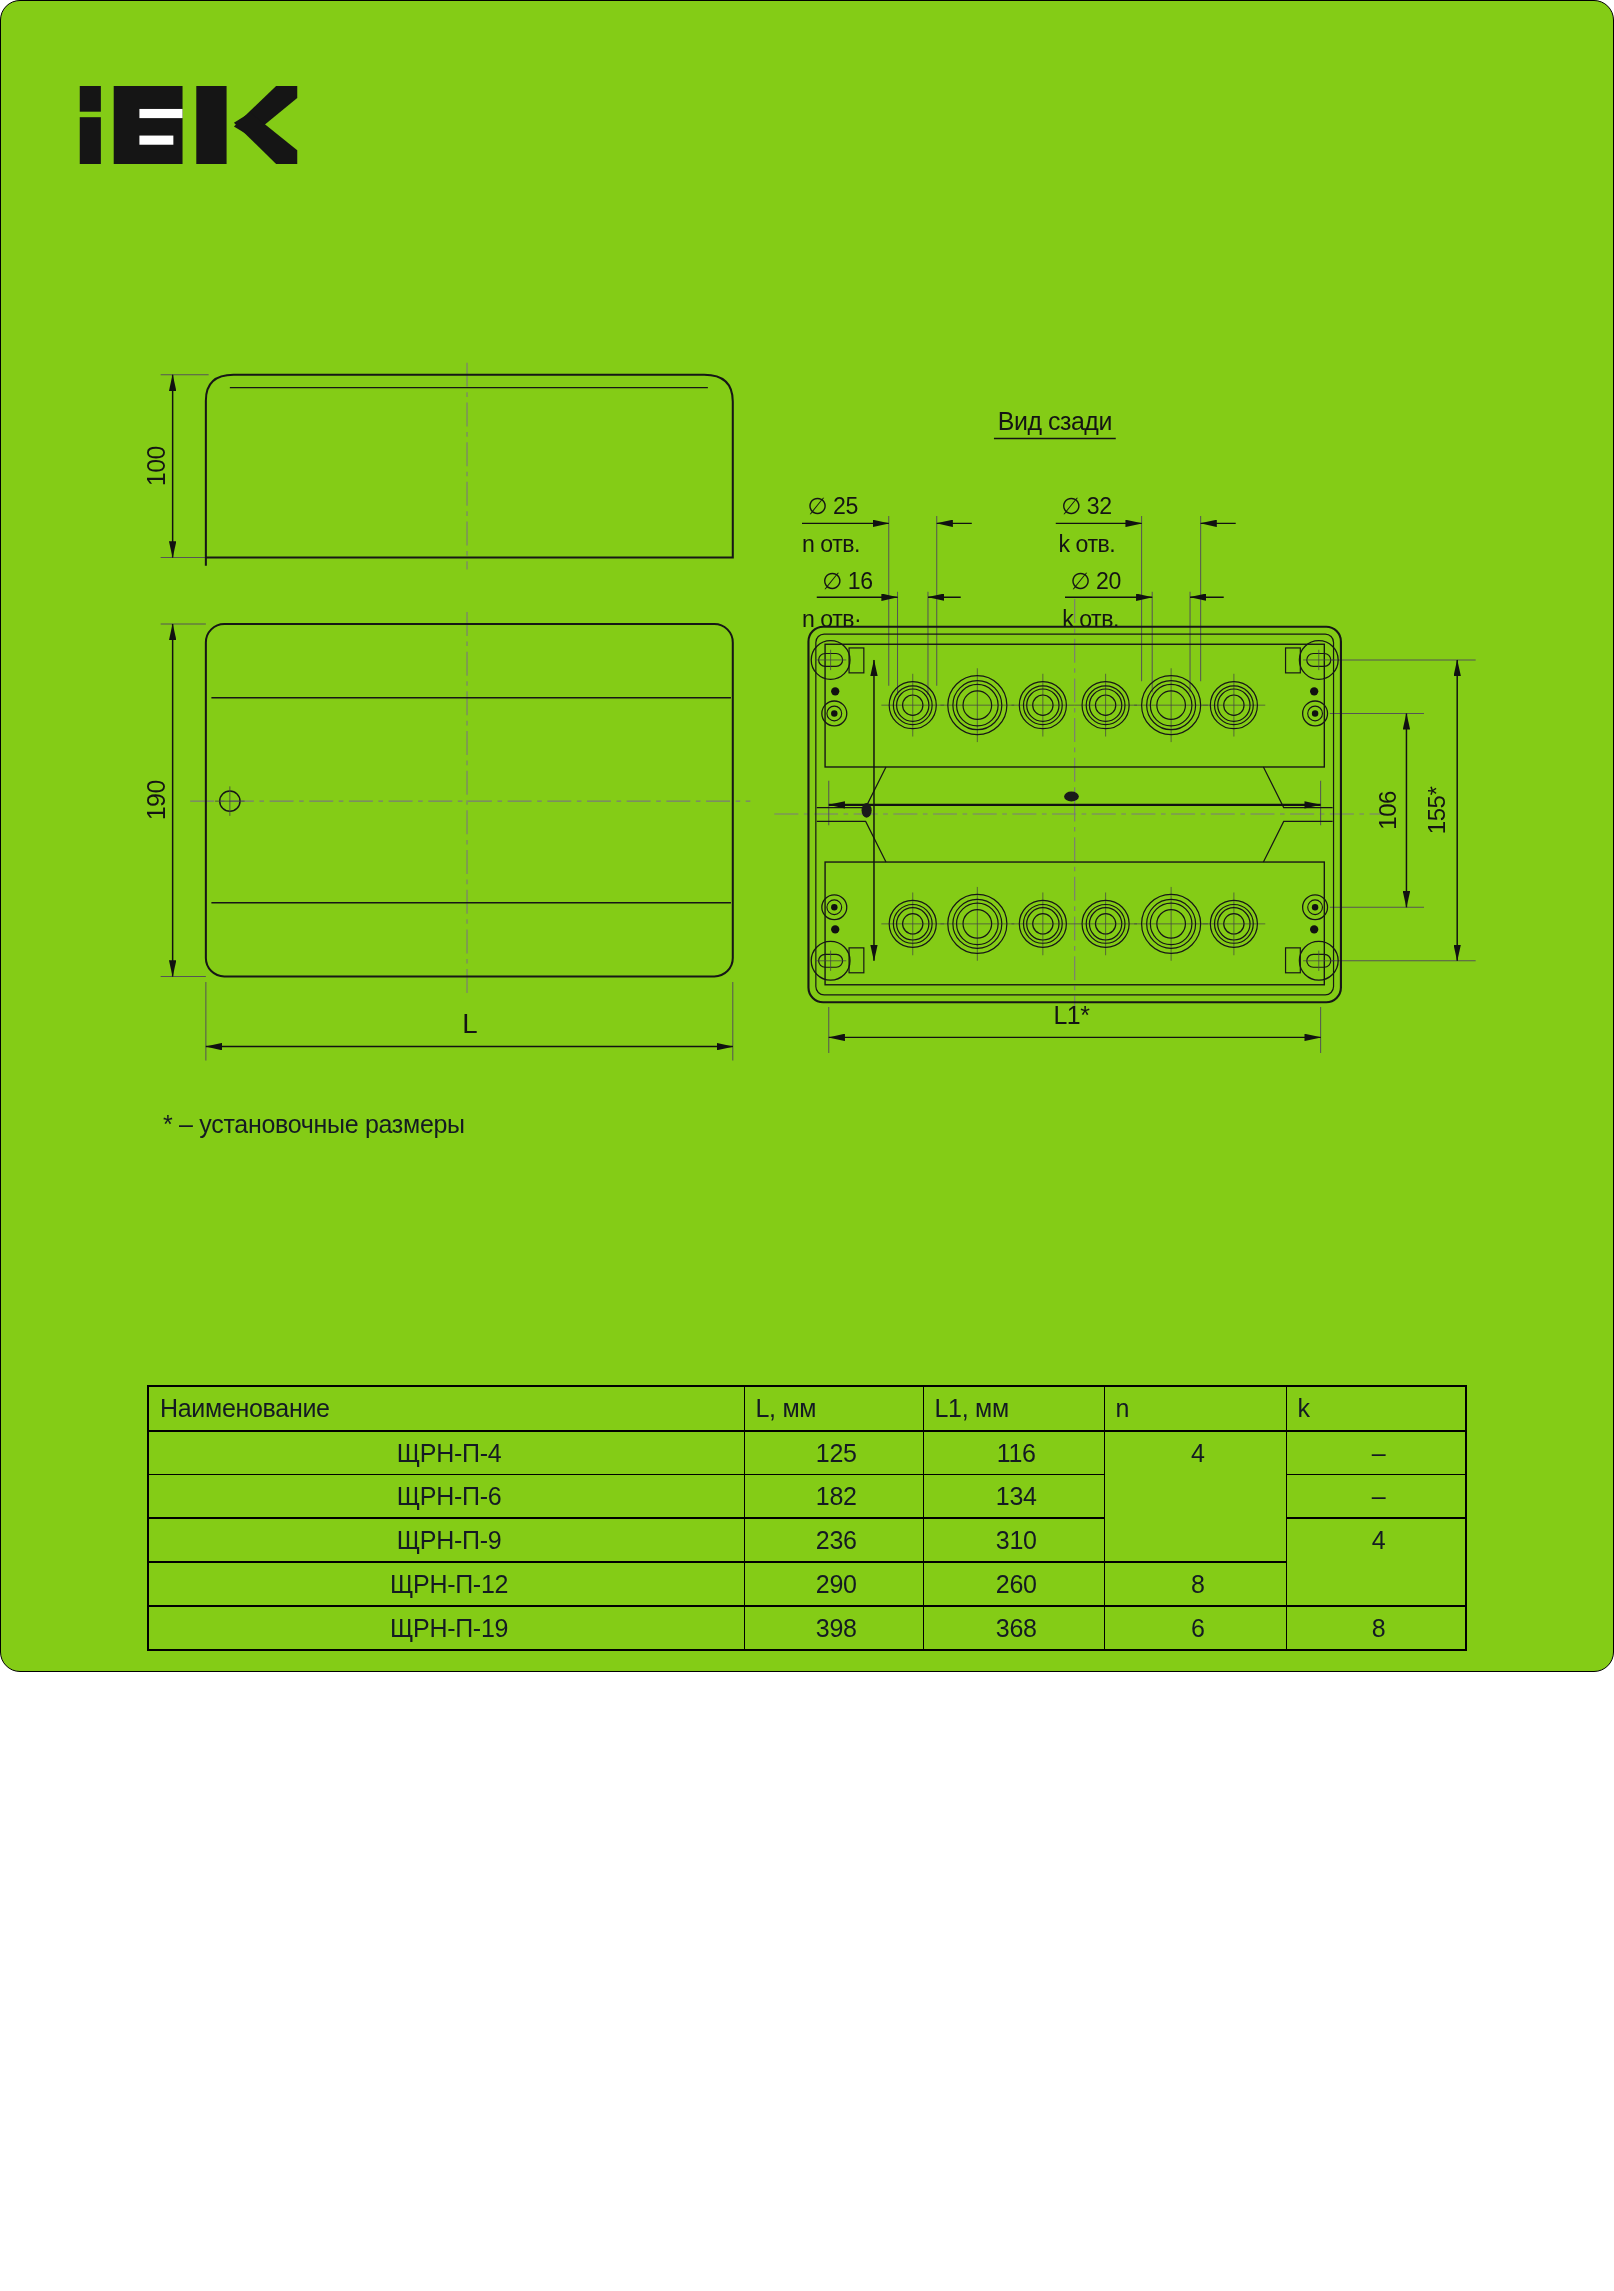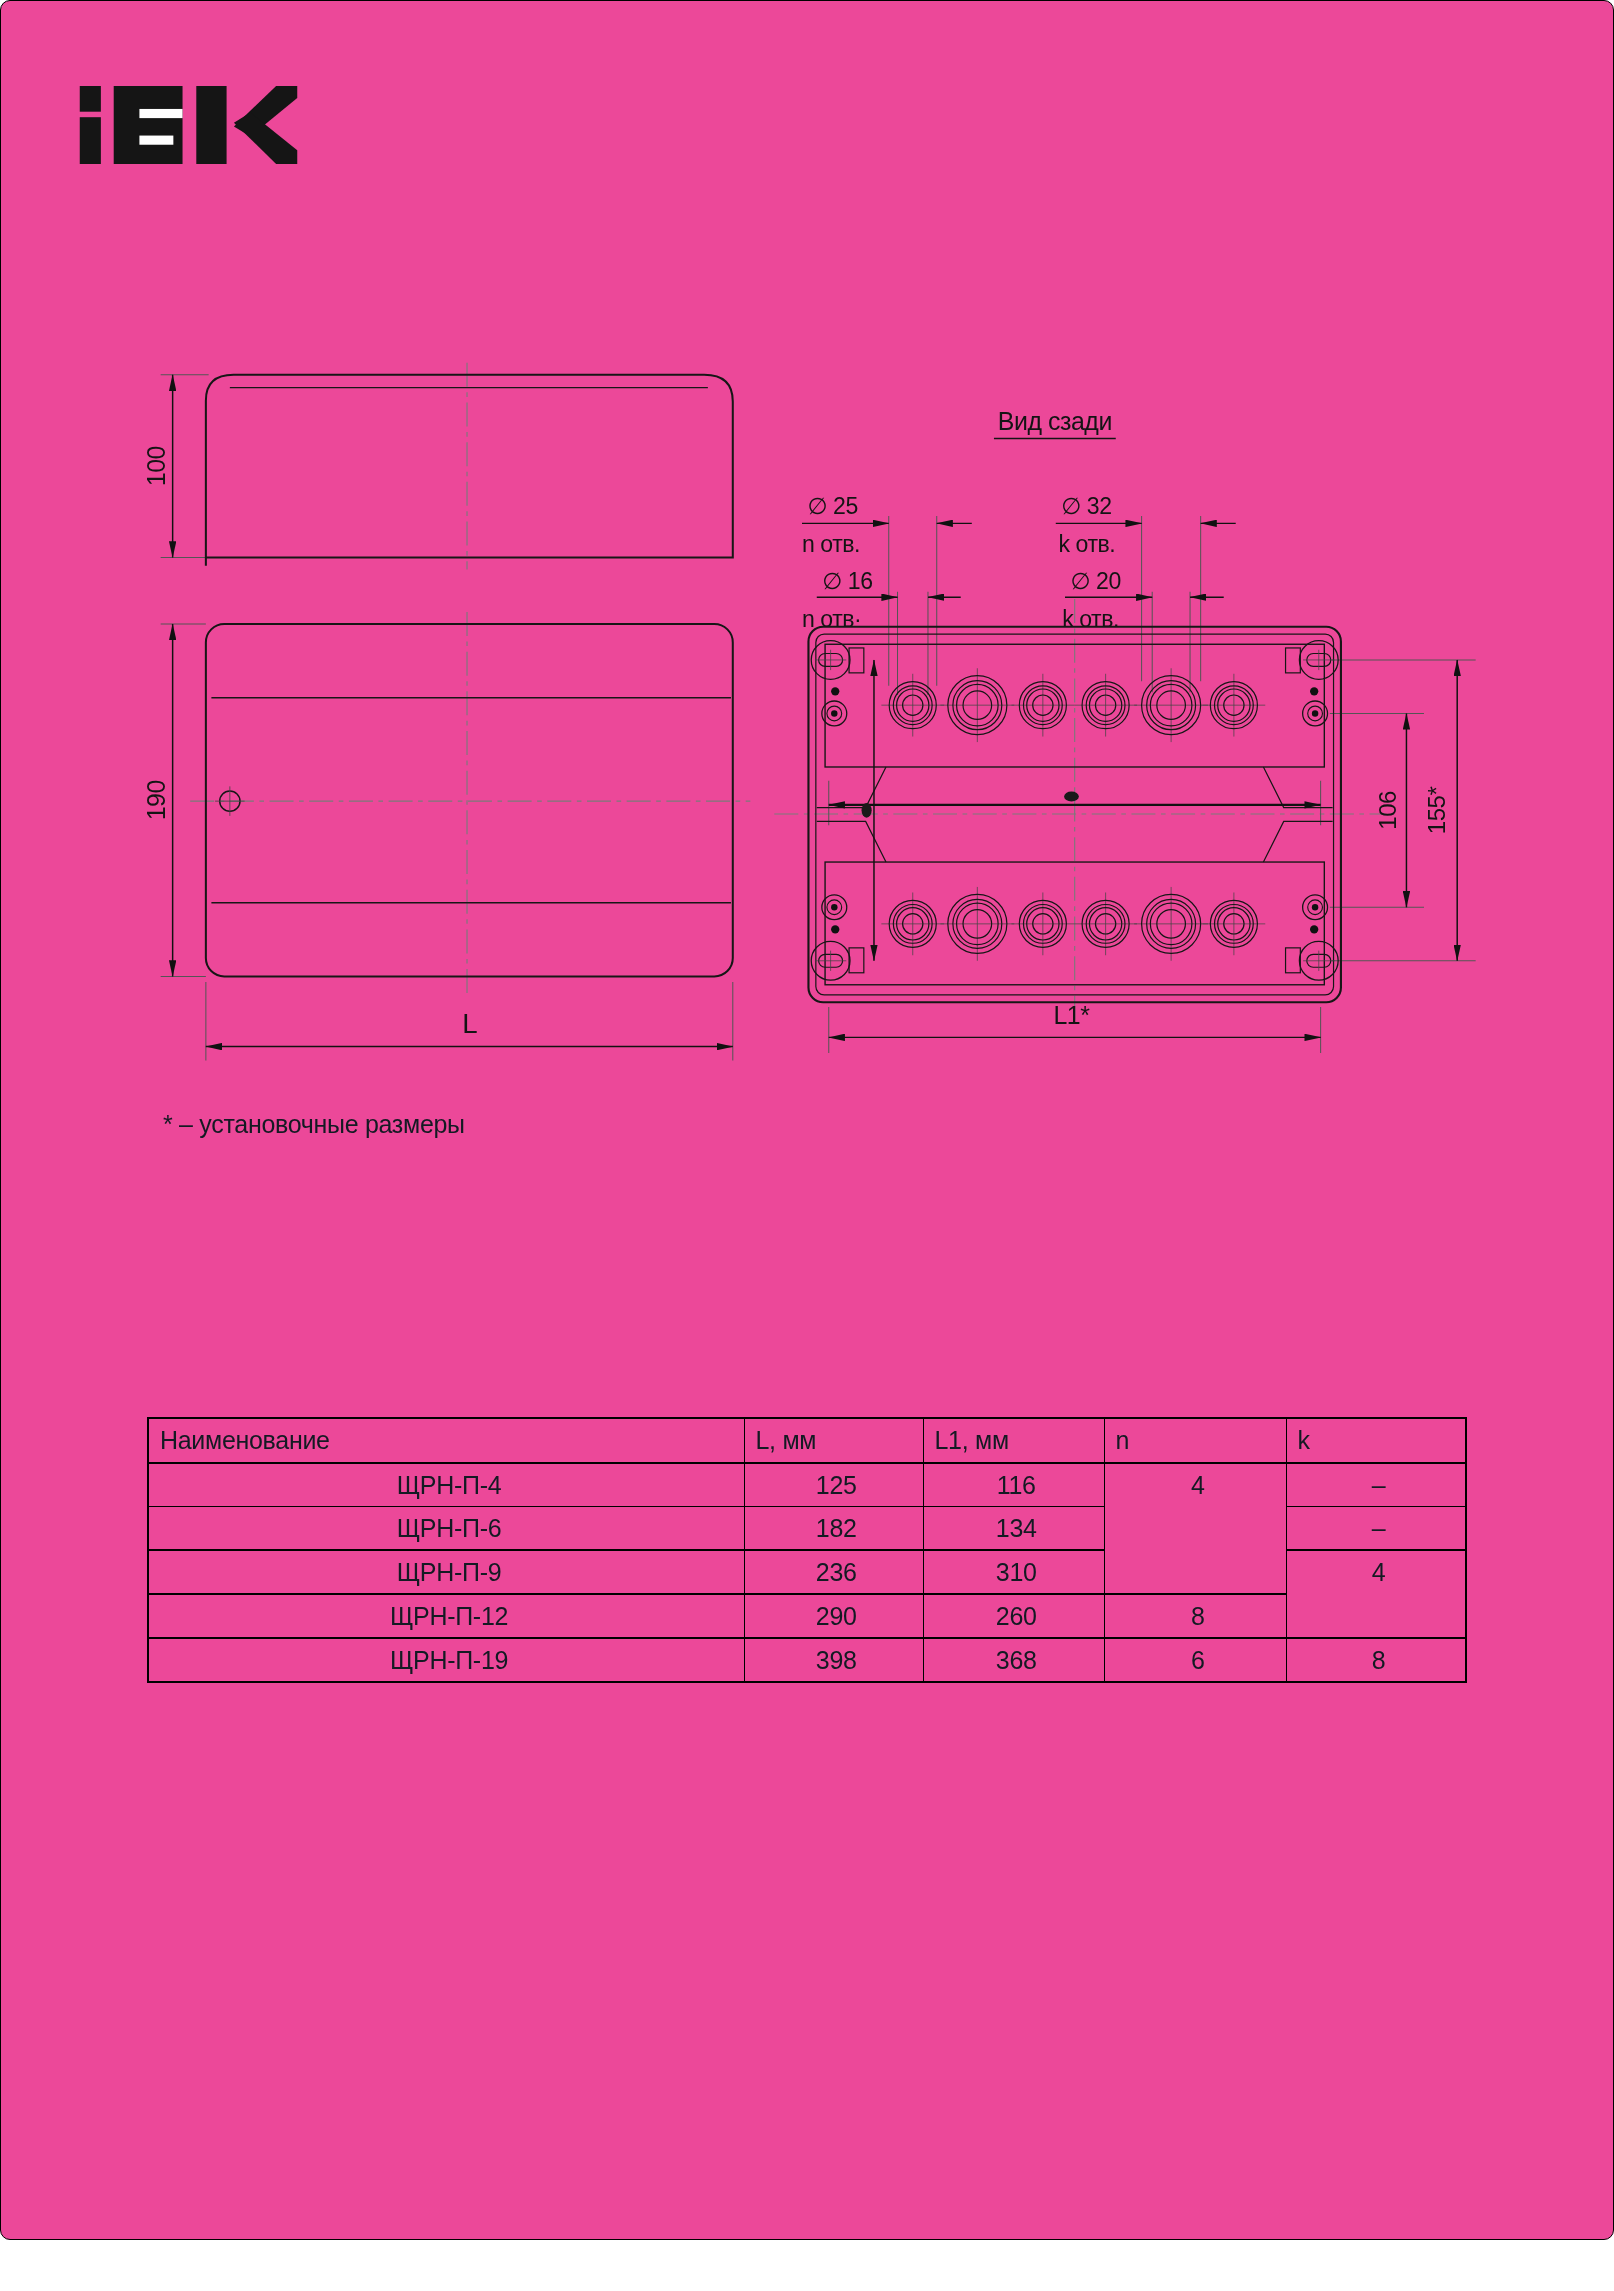--- a/index.html
+++ b/index.html
@@ -1,25 +1,25 @@
 <!DOCTYPE html>
 <html style="font-size:14.8px"><head>
 <meta charset="utf-8">
 <style>
   html,body{margin:0;padding:0;background:#fff;}
-  .page{position:relative;width:1614px;height:2240px;background:#ec4899;box-sizing:border-box;
-        border:1.8px solid #000;border-radius:10px;overflow:hidden;
+  .page{position:relative;width:1614px;height:1672px;background:#84cc16;box-sizing:border-box;
+        border:1.8px solid #000;border-radius:20px;overflow:hidden;
         font-family:"Liberation Sans",sans-serif;color:#141a23;}
   .logo-svg{position:absolute;left:78px;top:85px;}
   .draw-svg{position:absolute;left:0;top:0;}
   svg text{font-family:"Liberation Sans",sans-serif;fill:#141414;letter-spacing:-0.5px;}
   .footnote{position:absolute;left:162px;top:1109px;font-size:25px;letter-spacing:-0.3px;white-space:nowrap;}
   .caption{position:absolute;left:155px;top:1193px;font-size:25px;letter-spacing:-0.3px;white-space:nowrap;}
   .tbl-wrap{position:absolute;left:146px;top:1384px;}
-  table.dims{border-collapse:collapse;table-layout:fixed;width:1318px;border:2.8px solid #000;margin-top:32px;}
+  table.dims{border-collapse:collapse;table-layout:fixed;width:1318px;border:2.8px solid #000;}
   table.dims th,table.dims td{border-left:1.8px solid #000;padding:0 5.5px 0 11px;text-align:left;
         font-size:25px;font-weight:normal;letter-spacing:-0.3px;overflow:hidden;white-space:nowrap;}
   table.dims th{height:43px;border-bottom:2.8px solid #000;}
   table.dims td{height:42px;text-align:center;}
   table.dims th:first-child,table.dims td.c1{border-left:none;}
   tr.r0 td{border-bottom:1.8px solid #000;}
   tr.r1 td,tr.r2 td,tr.r3 td{border-bottom:2.8px solid #000;}
   tr.r4 td{border-bottom:none;}
   td.bb3{border-bottom:2.8px solid #000 !important;}
 </style>

